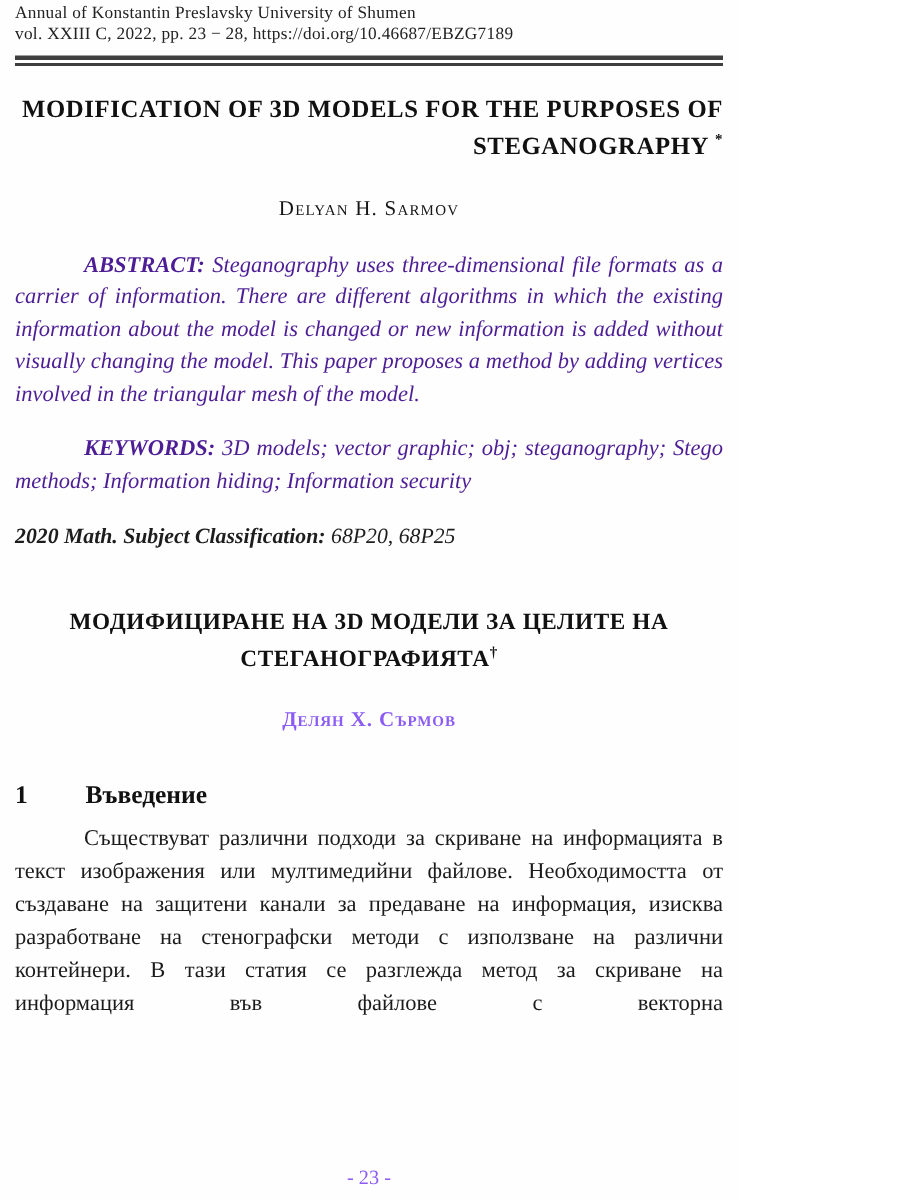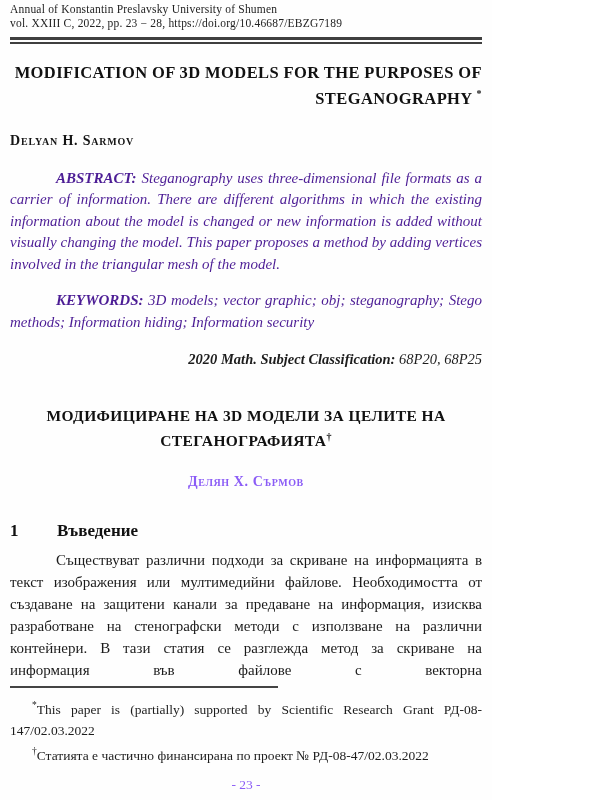--- a/index.html
+++ b/index.html
@@ -37,23 +37,23 @@
     text-align: right;
     font-weight: bold;
     font-size: 16.5px;
     line-height: 21px;
     letter-spacing: 0.4px;
     color: #111;
   }
   .article-title sup { font-size: 10px; }
   .author {
     margin-top: 24px;
-    text-align: left;
+    text-align: center;
     font-variant: small-caps;
-    font-weight: bold;
+    font-weight: normal;
     font-size: 14px;
     letter-spacing: 0.8px;
     color: #151515;
   }
   
   .abstract-par, .keywords-par {
     margin-top: 19px;
     font-style: italic;
     font-size: 15px;
     line-height: 21.5px;
@@ -65,21 +65,20 @@
   .par-label {
     font-weight: bold;
   }
   .classification {
     margin-top: 16px;
     font-style: italic;
     font-size: 14.5px;
     line-height: 20px;
     text-indent: 0;
     color: #1d1d1d;
-    text-align: right;
   }
   
   .article-title-bg {
     margin-top: 36px;
     text-align: center;
     font-weight: bold;
     font-size: 15.5px;
     line-height: 21px;
     letter-spacing: 0.4px;
     color: #111;
@@ -169,21 +168,16 @@
 
   <div class="author-bg">Делян Х. Сърмов</div>
 
   <div class="section-heading">
     <span class="sec-num">1</span>
     <span>Въведение</span>
   </div>
 
   <div class="body-par">Съществуват различни подходи за скриване на информацията в текст изображения или мултимедийни файлове. Необходимостта от създаване на защитени канали за предаване на информация, изисква разработване на стенографски методи с използване на различни контейнери. В тази статия се разглежда метод за скриване на информация във файлове с векторна</div>
 
-  <div class="footnote-area">
-    <div class="footnote-rule"></div>
-    <div class="footnote"><sup>*</sup><span>This paper is (partially) supported by Scientific Research Grant РД-08-147/02.03.2022</span></div>
-    <div class="footnote"><sup>†</sup><span>Статията е частично финансирана по проект № РД-08-47/02.03.2022</span></div>
-  </div>
 
   <div class="page-number">- 23 -</div>
 
 </div>
 
 </body></html>

